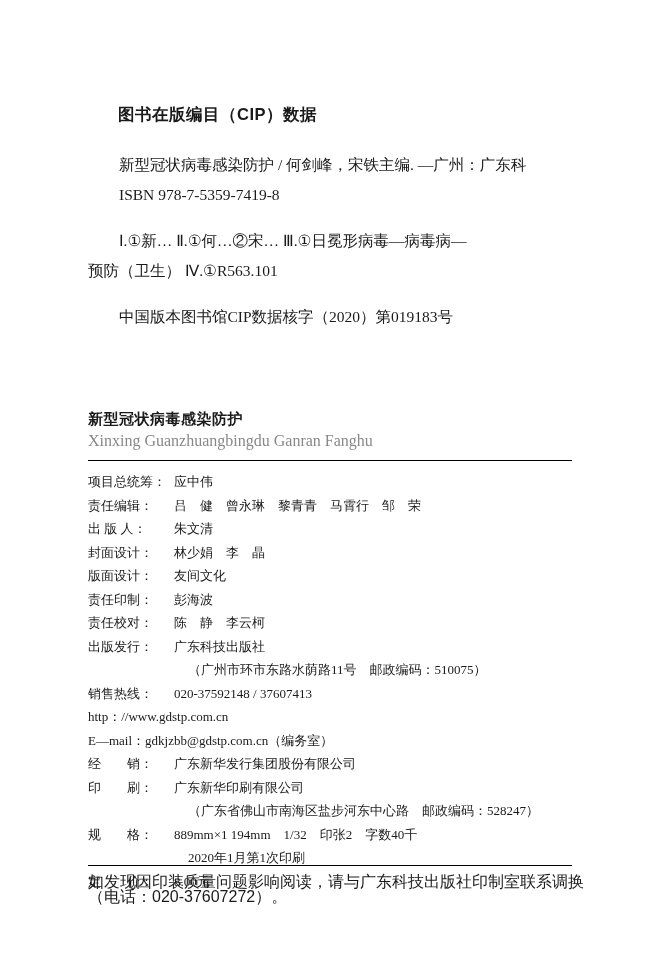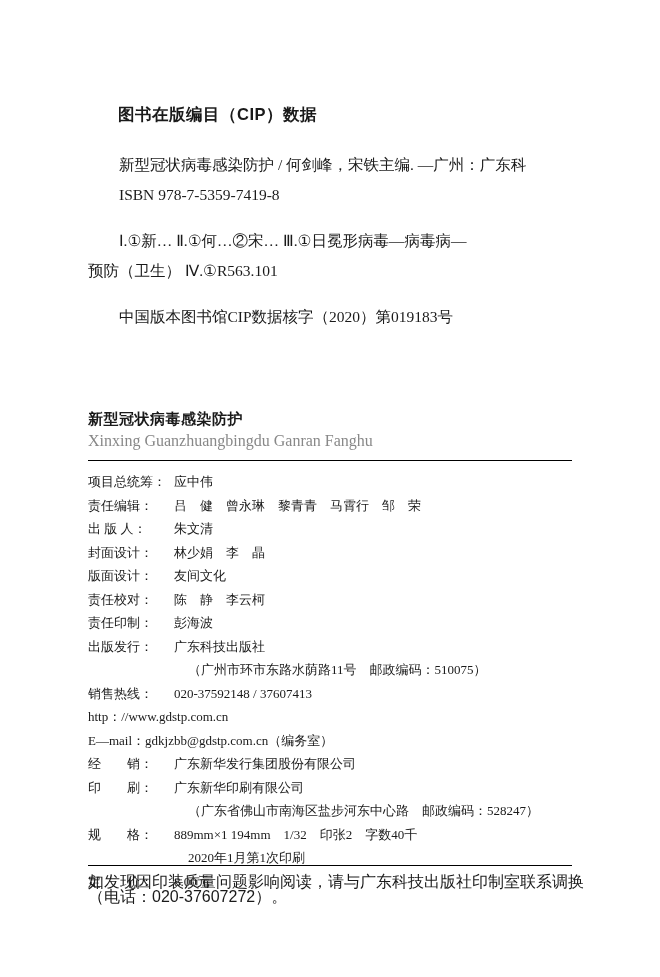--- a/index.html
+++ b/index.html
@@ -147,22 +147,22 @@
   <div class="book-pinyin">Xinxing Guanzhuangbingdu Ganran Fanghu</div>
 
   <div class="rule rule-top"></div>
 
   <div class="colophon">
     <span class="crow"><span class="lbl">项目总统筹：</span><span class="val">应中伟</span></span>
     <span class="crow"><span class="lbl">责任编辑：</span><span class="val">吕　健　曾永琳　黎青青　马霄行　邹　荣</span></span>
     <span class="crow"><span class="lbl">出 版 人：</span><span class="val">朱文清</span></span>
     <span class="crow"><span class="lbl">封面设计：</span><span class="val">林少娟　李　晶</span></span>
     <span class="crow"><span class="lbl">版面设计：</span><span class="val">友间文化</span></span>
+    <span class="crow"><span class="lbl">责任印制：</span><span class="val">彭海波</span></span>
     <span class="crow"><span class="lbl">责任校对：</span><span class="val">陈　静　李云柯</span></span>
-    <span class="crow"><span class="lbl">责任印制：</span><span class="val">彭海波</span></span>
     <span class="crow"><span class="lbl">出版发行：</span><span class="val">广东科技出版社</span></span>
     <span class="indent-row">（广州市环市东路水荫路11号　邮政编码：510075）</span>
     <span class="crow"><span class="lbl">销售热线：</span><span class="val">020-37592148 / 37607413</span></span>
     <span class="plain-row">http：//www.gdstp.com.cn</span>
     <span class="plain-row">E—mail：gdkjzbb@gdstp.com.cn（编务室）</span>
     <span class="crow"><span class="lbl">经　　销：</span><span class="val">广东新华发行集团股份有限公司</span></span>
     <span class="crow"><span class="lbl">印　　刷：</span><span class="val">广东新华印刷有限公司</span></span>
     <span class="indent-row">（广东省佛山市南海区盐步河东中心路　邮政编码：528247）</span>
     <span class="crow"><span class="lbl">规　　格：</span><span class="val">889mm×1 194mm　1/32　印张2　字数40千</span></span>
     <span class="indent-row">2020年1月第1次印刷</span>

